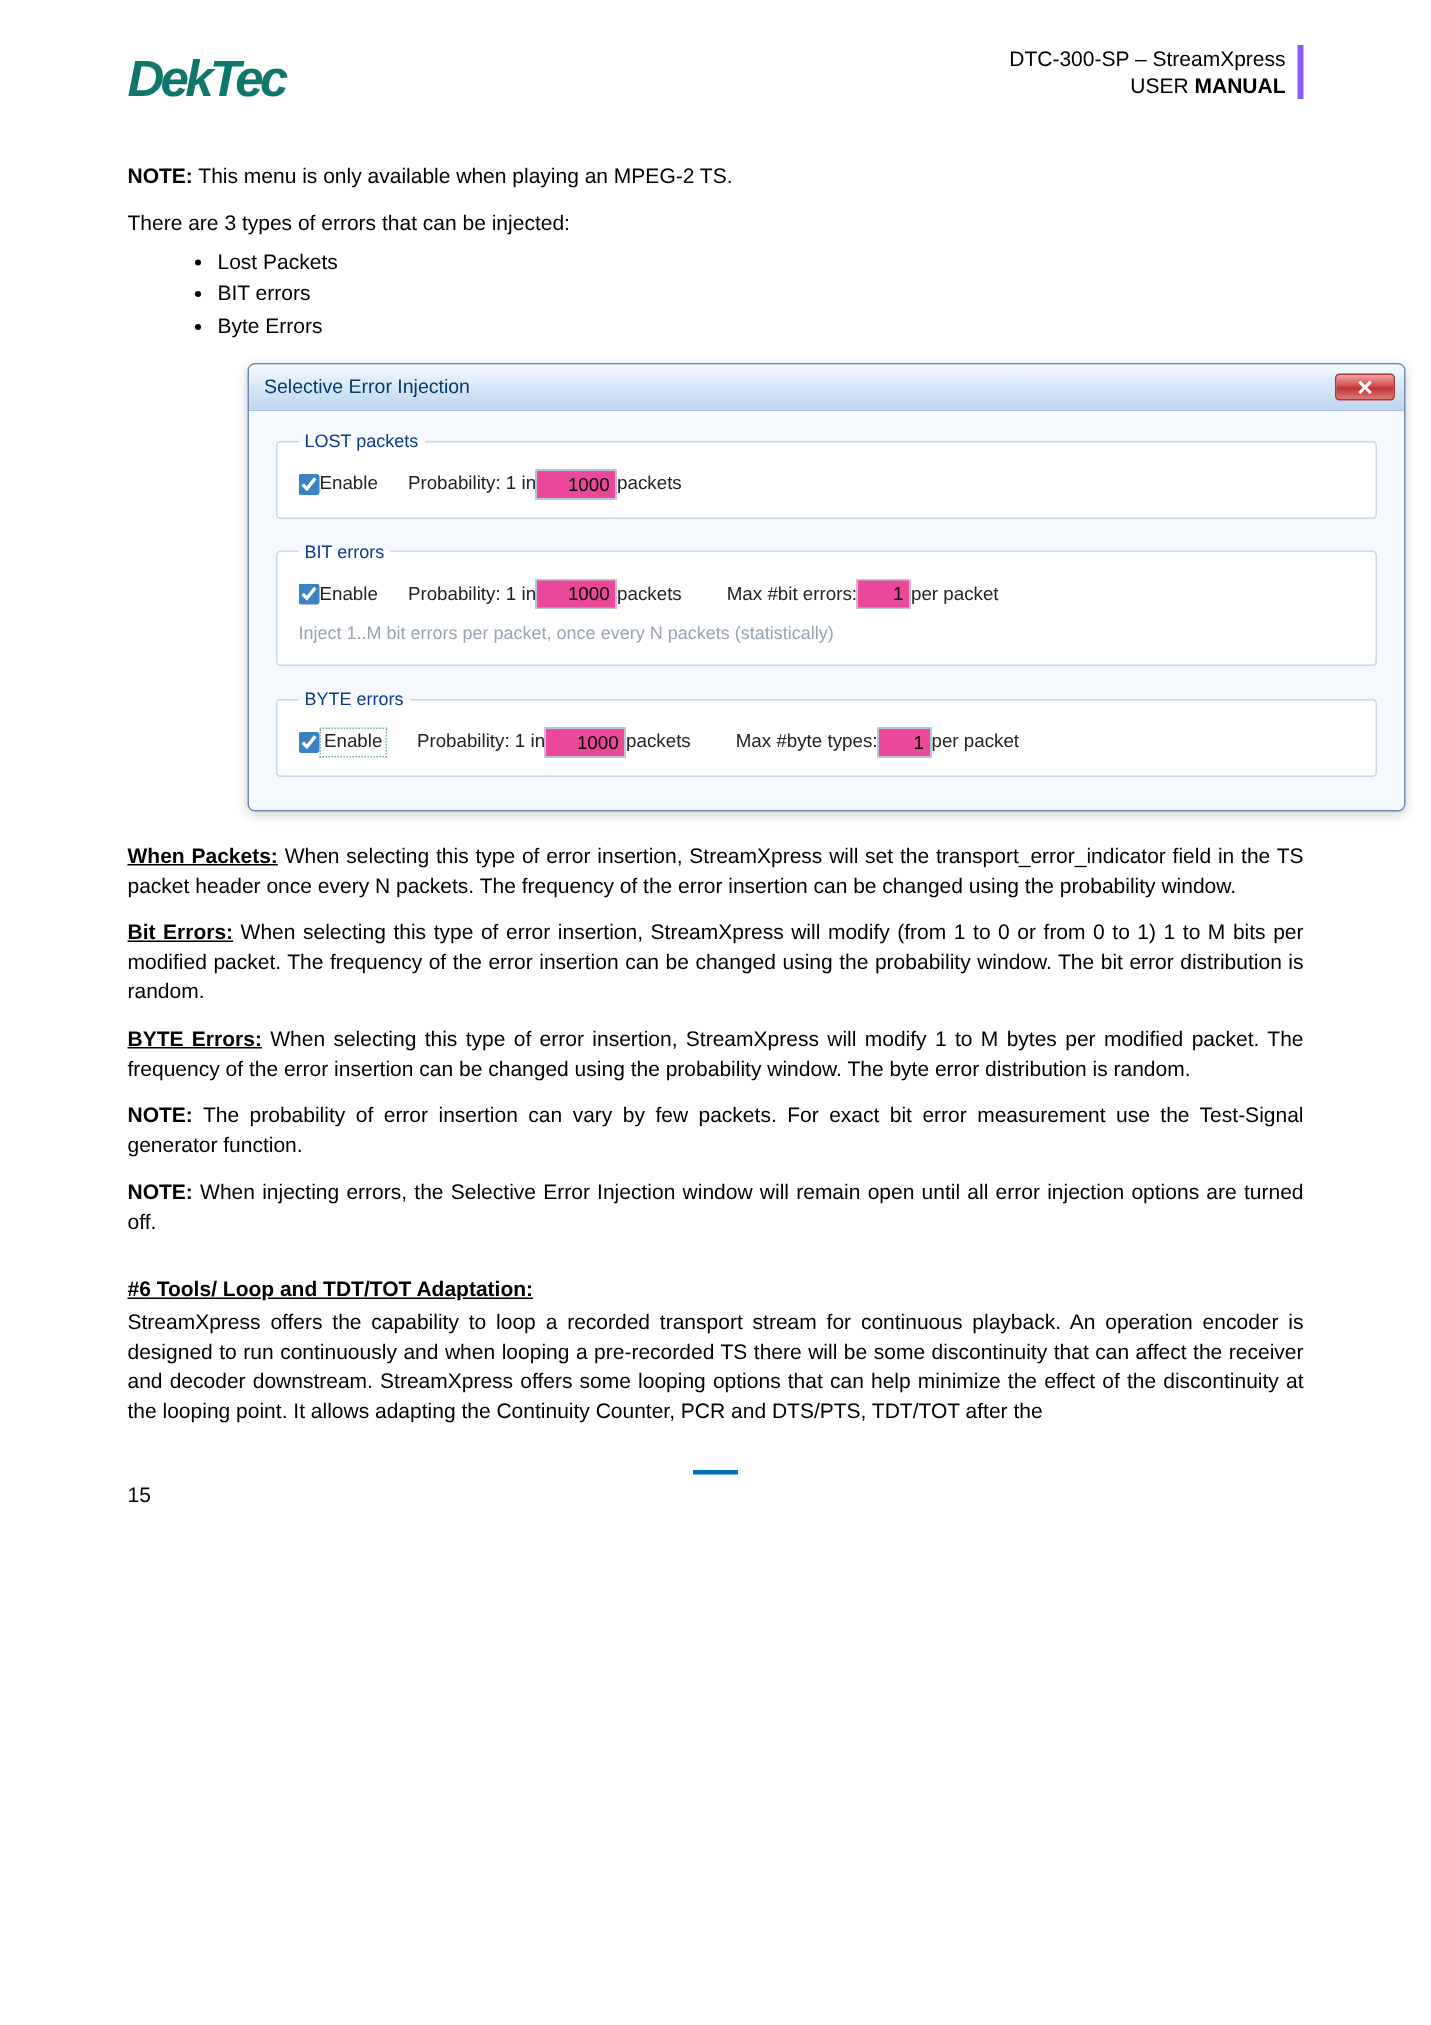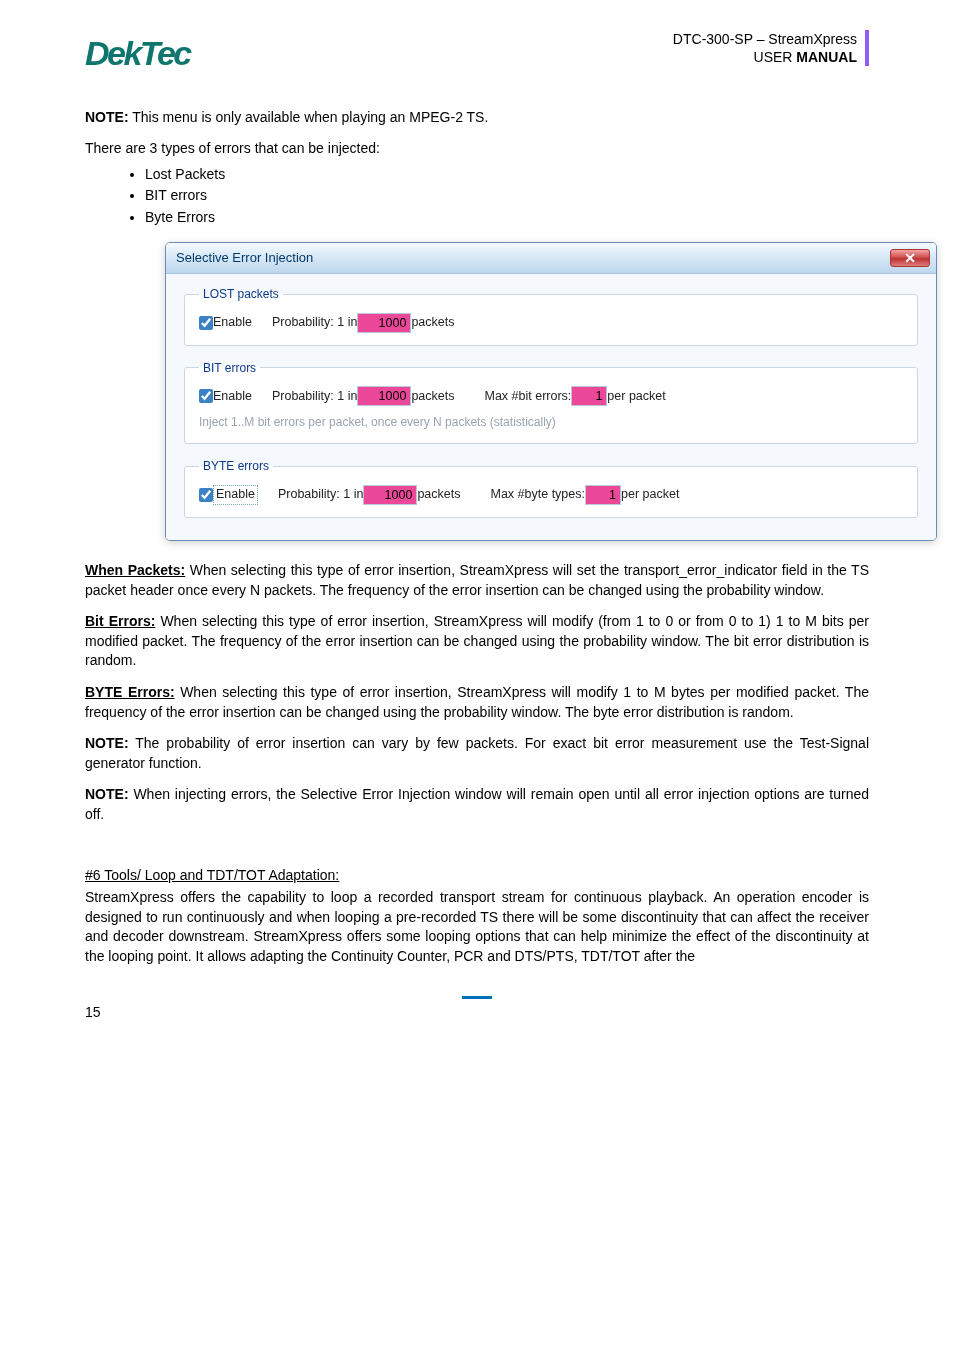--- a/index.html
+++ b/index.html
@@ -35,21 +35,21 @@
       font-size: 14px;
       line-height: 1.3;
     }
     .header-right .rule {
       border-right: 4px solid #8b5cf6;
       padding-right: 8px;
       display: inline-block;
     }
     .note-label { font-weight: bold; }
     .para { margin: 12px 0; text-align: justify; }
-    .section-head { font-weight: normal; text-decoration: underline; margin-top: 42px; }
+    .section-head { font-weight: bold; text-decoration: underline; margin-top: 26px; }
     ul.bullets { margin: 6px 0 14px 60px; }
     ul.bullets li { margin: 2px 0; }
 
     
     .dialog-wrap { margin: 14px 0 20px 80px; width: 772px; }
     .dialog {
       border: 1px solid #6b8db3;
       border-radius: 5px;
       background: #fff;
       box-shadow: 0 2px 8px rgba(0,0,0,0.18);

